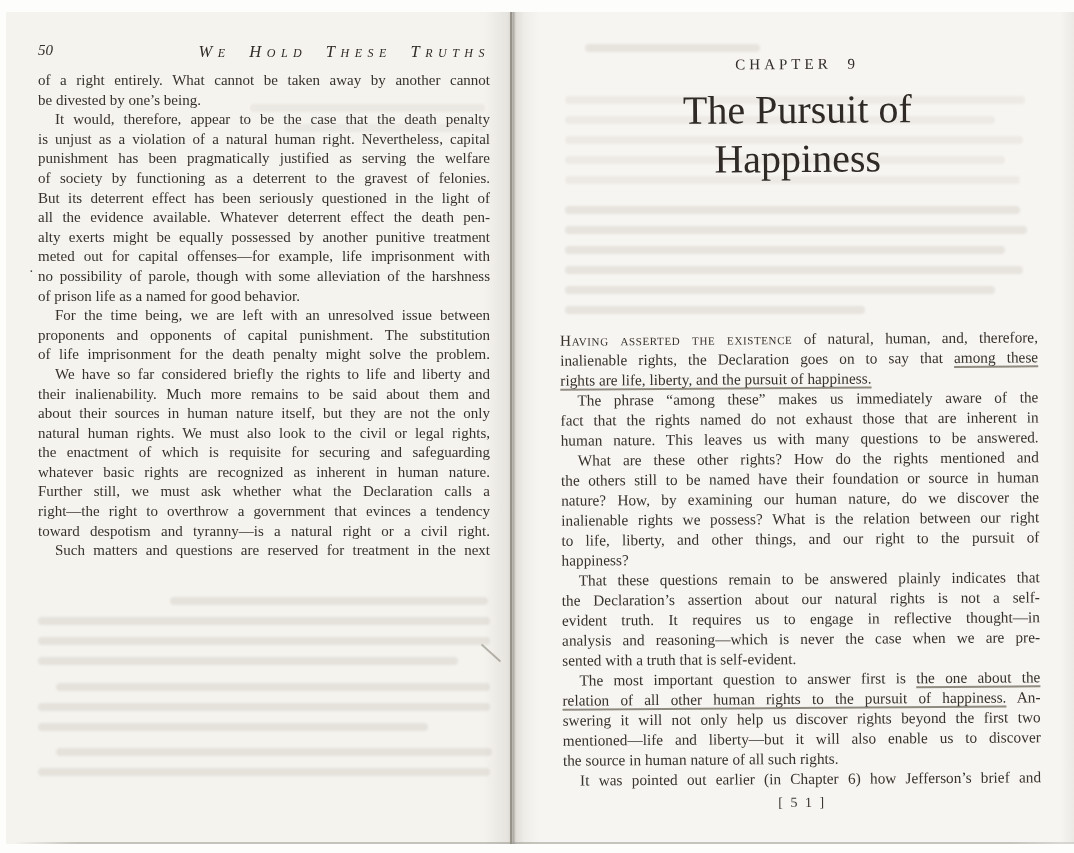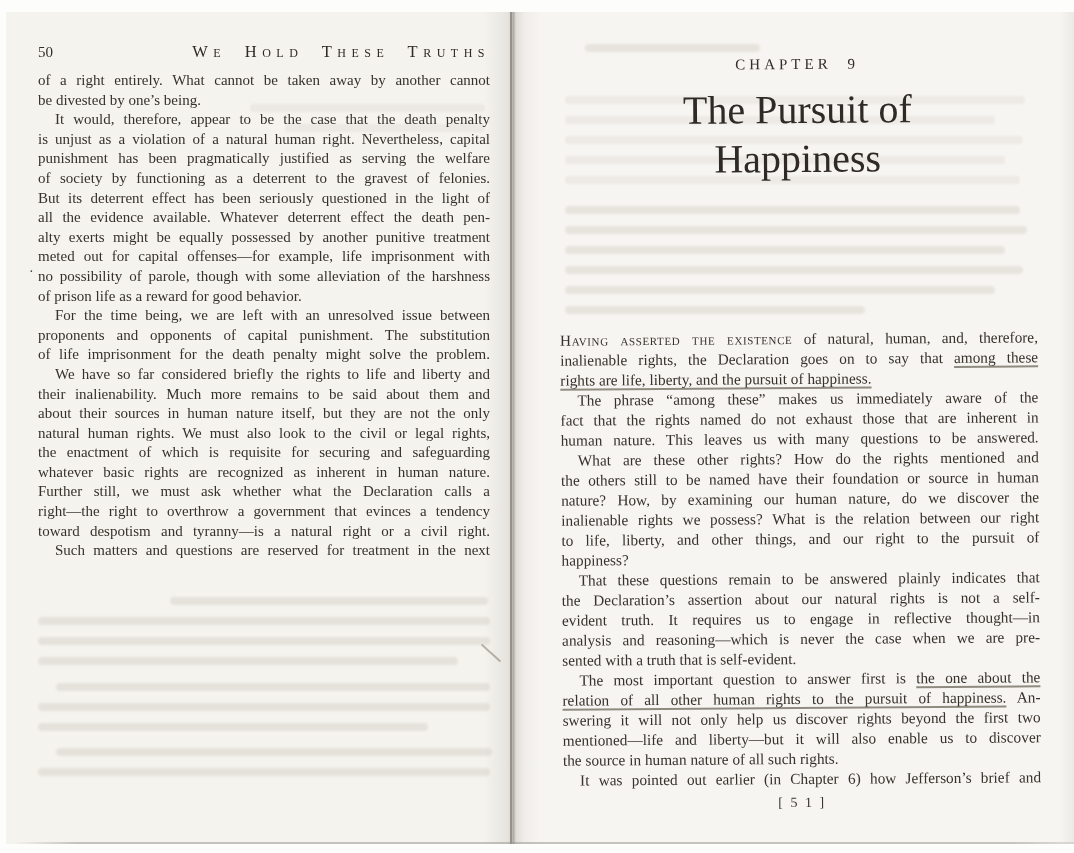--- a/index.html
+++ b/index.html
@@ -31,21 +31,21 @@
     background:rgba(70,64,54,0.45); filter:blur(0.4px);
   }
   .bottom-edge {
     position:absolute; left:14px; right:0; top:842px; height:2px; z-index:4;
     background:linear-gradient(90deg, rgba(150,146,138,0), rgba(150,146,138,0.5) 6%,
       rgba(150,146,138,0.5) 94%, rgba(150,146,138,0.25));
   }
 
   
   .left-content { position:absolute; left:38px; top:42px; width:452px; z-index:2; }
-  .page-header { display:flex; justify-content:space-between; align-items:center; color:#332e29; }
+  .page-header { display:flex; justify-content:space-between; align-items:flex-start; color:#332e29;font-style:italic; }
   .page-num { font-size:15px; }
   .running-head { font-variant:small-caps; font-size:16.5px; letter-spacing:5.5px; word-spacing:9px; color:#2f2a25; }
   .body-text { margin-top:9px; font-size:15px; line-height:19.6px; color:#36312b; }
 
   
   .right-content { position:absolute; left:558px; top:56px; width:478px; z-index:2;
     transform:rotate(-0.4deg); transform-origin:50% 0; color:#36312b; }
   .chapter-label { text-align:center; font-size:15px; letter-spacing:4px; word-spacing:8px; color:#332e29; }
   .chapter-title { margin-top:12px; text-align:center; font-size:40px; line-height:49px; color:#2f2a25; }
   .right-body { margin-top:146px; font-size:15.3px; line-height:20px; }
@@ -120,21 +120,21 @@
         <div class="line endl"><span>be divested by one’s being.</span></div>
         <div class="line just ind"><span>It would, therefore, appear to be the case that the death penalty</span></div>
         <div class="line just"><span>is unjust as a violation of a natural human right. Nevertheless, capital</span></div>
         <div class="line just"><span>punishment has been pragmatically justified as serving the welfare</span></div>
         <div class="line just"><span>of society by functioning as a deterrent to the gravest of felonies.</span></div>
         <div class="line just"><span>But its deterrent effect has been seriously questioned in the light of</span></div>
         <div class="line just"><span>all the evidence available. Whatever deterrent effect the death pen-</span></div>
         <div class="line just"><span>alty exerts might be equally possessed by another punitive treatment</span></div>
         <div class="line just"><span>meted out for capital offenses—for example, life imprisonment with</span></div>
         <div class="line just"><span>no possibility of parole, though with some alleviation of the harshness</span></div>
-        <div class="line endl"><span>of prison life as a reward for good behavior.</span></div>
+        <div class="line endl"><span>of prison life as a named for good behavior.</span></div>
         <div class="line just ind"><span>For the time being, we are left with an unresolved issue between</span></div>
         <div class="line just"><span>proponents and opponents of capital punishment. The substitution</span></div>
         <div class="line just"><span>of life imprisonment for the death penalty might solve the problem.</span></div>
         <div class="line just ind"><span>We have so far considered briefly the rights to life and liberty and</span></div>
         <div class="line just"><span>their inalienability. Much more remains to be said about them and</span></div>
         <div class="line just"><span>about their sources in human nature itself, but they are not the only</span></div>
         <div class="line just"><span>natural human rights. We must also look to the civil or legal rights,</span></div>
         <div class="line just"><span>the enactment of which is requisite for securing and safeguarding</span></div>
         <div class="line just"><span>whatever basic rights are recognized as inherent in human nature.</span></div>
         <div class="line just"><span>Further still, we must ask whether what the Declaration calls a</span></div>

